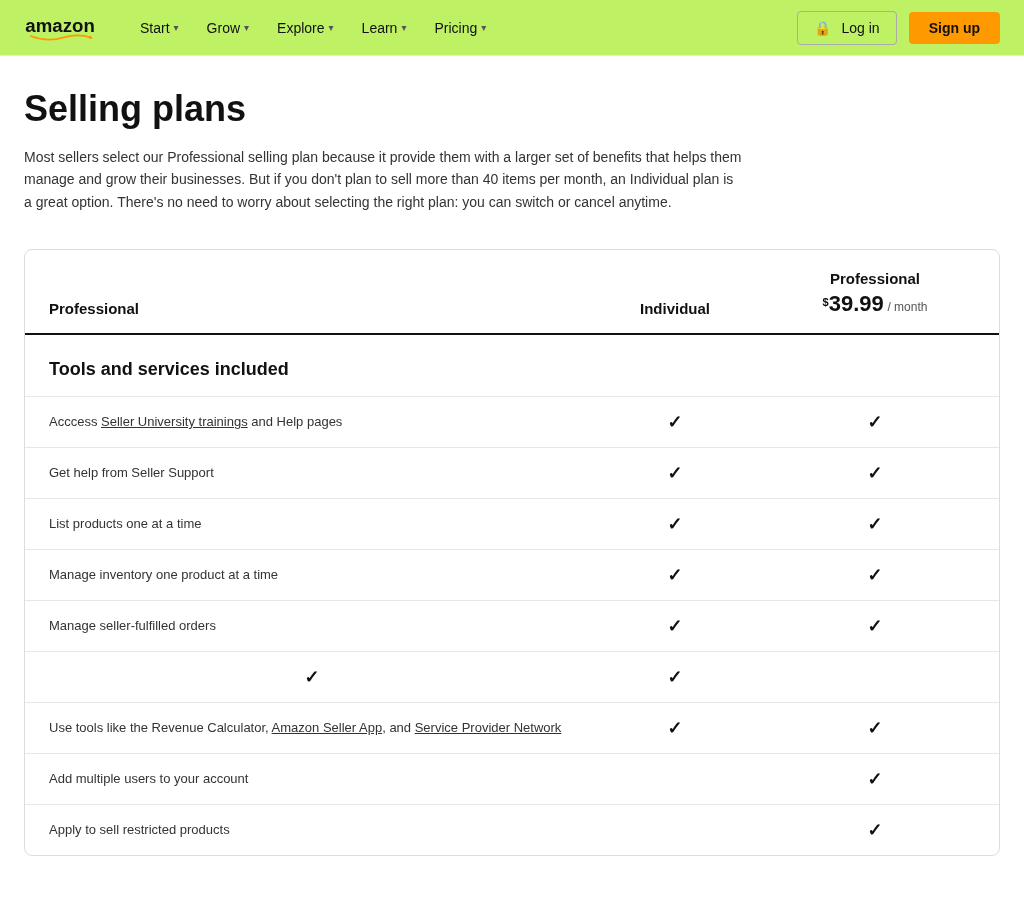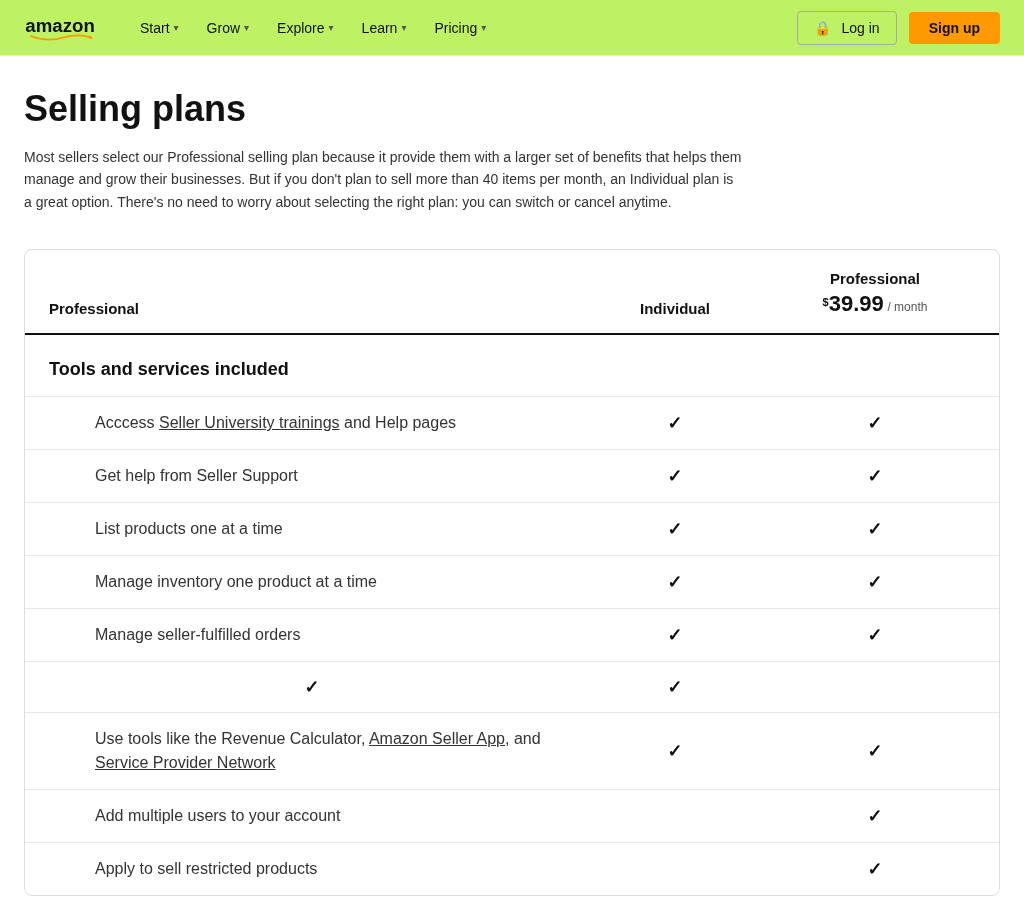--- a/index.html
+++ b/index.html
@@ -165,24 +165,23 @@
       display: grid;
       grid-template-columns: 1fr 200px 200px;
       padding: 14px 24px;
       border-top: 1px solid #e7e7e7;
       align-items: center;
     }
     .feature-row:first-of-type {
       border-top: none;
     }
     .feature-name {
-      font-size: 16px;
+      font-size: 13px;
       color: #333;
       line-height: 1.5;
-      margin-left: 46px;
     }
     .feature-name a {
       color: #333;
       text-decoration: underline;
     }
     .check-cell {
       display: flex;
       justify-content: center;
       align-items: center;
     }

